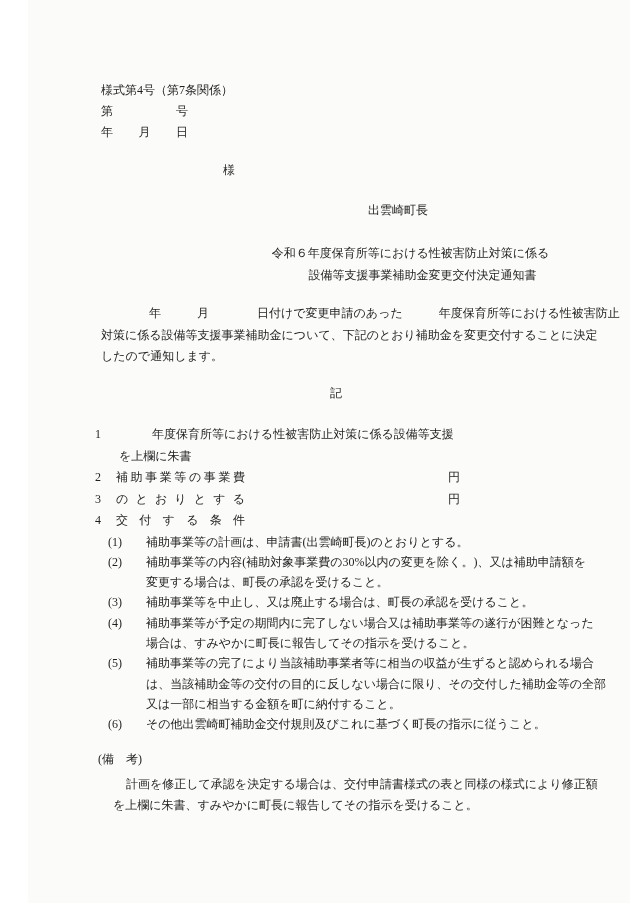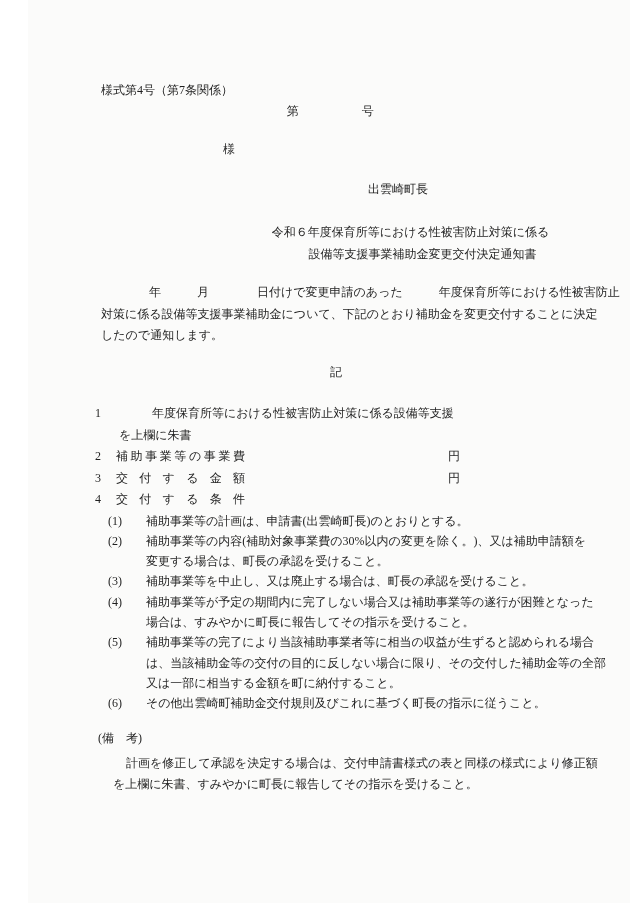--- a/index.html
+++ b/index.html
@@ -23,21 +23,21 @@
     left: 73px;
     top: 0;
     width: 522px;
     line-height: 21px;
   }
   .prewrap { white-space: pre-wrap; }
 
   .form-number { margin-top: 80px; }
 
   .right-line {
-    text-align: center;
+    text-align: left;
     margin-right: 63px;
     letter-spacing: 0.5px;
   }
 
   .addressee { margin-top: 17px; margin-left: 122px; }
 
   .sender { margin-top: 19px; margin-left: 267px; }
 
   .doc-title {
     margin-top: 21px;
@@ -89,20 +89,21 @@
 </head>
 <body>
 
 <div class="page">
   <div class="content">
 
     <div class="form-number">様式第4号（第7条関係）</div>
 
     <div class="right-line">第　　　　　号</div>
 
+    <div class="right-line">年　　月　　日</div>
 
     <div class="addressee">様</div>
 
     <div class="sender">出雲崎町長</div>
 
     <div class="doc-title prewrap">令和６年度保育所等における性被害防止対策に係る
 　　設備等支援事業補助金変更交付決定通知書</div>
 
     <div class="body-par prewrap">　　　　年　　　月　　　　日付けで変更申請のあった　　　年度保育所等における性被害防止
 対策に係る設備等支援事業補助金について、下記のとおり補助金を変更交付することに決定
@@ -119,21 +120,21 @@
       </div>
 
       <div class="item-row">
         <span class="item-num">2</span>
         <span class="item-label">補助事業等の事業費</span>
         <span class="item-value"><span class="yen">円</span></span>
       </div>
 
       <div class="item-row">
         <span class="item-num">3</span>
-        <span class="item-label">交付する金額</span>
+        <span class="item-label">のとおりとする</span>
         <span class="item-value"><span class="yen">円</span></span>
       </div>
 
       <div class="item-row">
         <span class="item-num">4</span>
         <span class="item-label">交付する条件</span>
       </div>
 
     </div>
 

